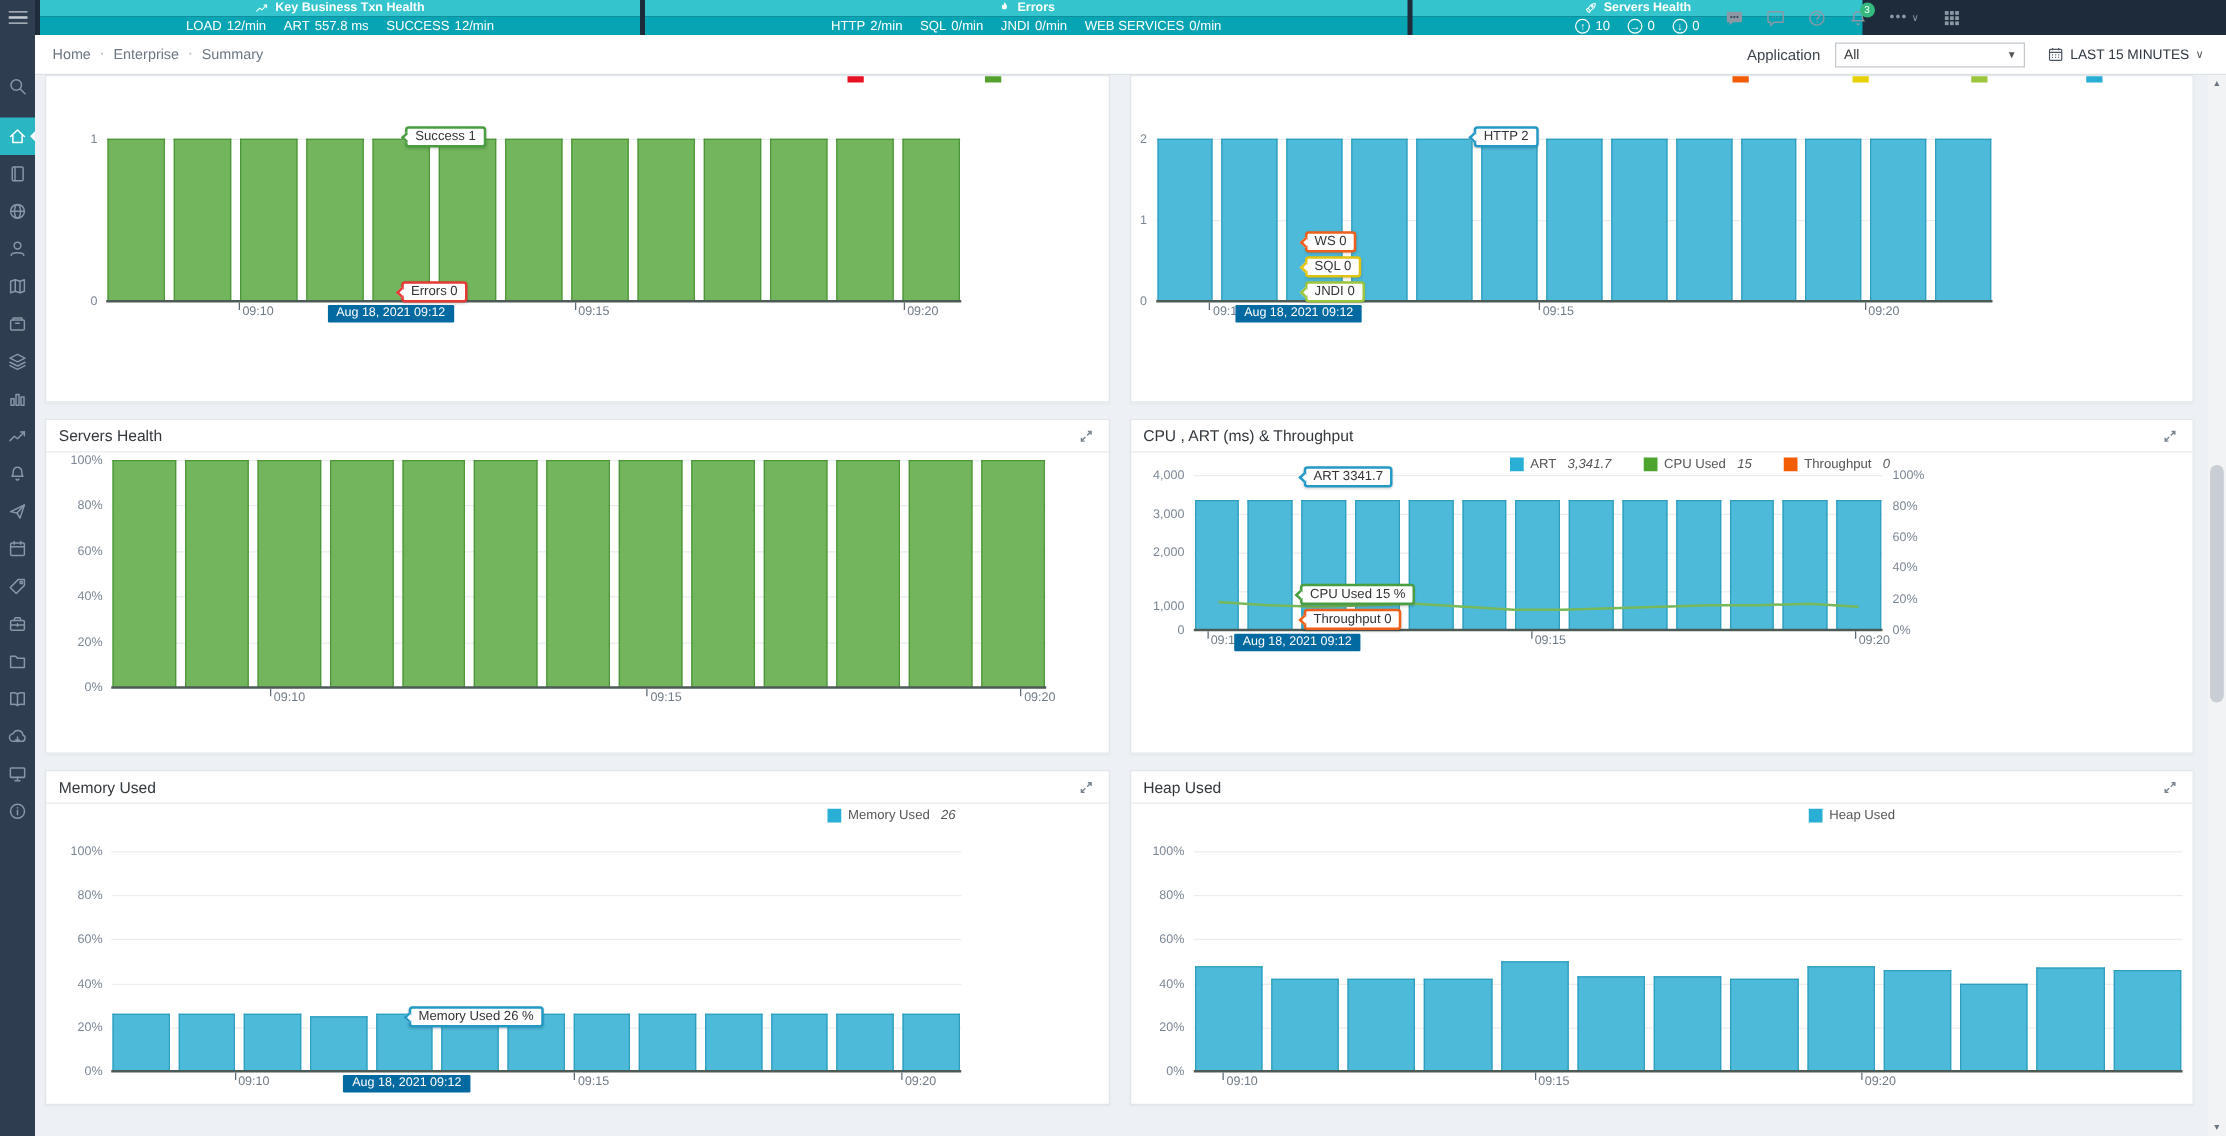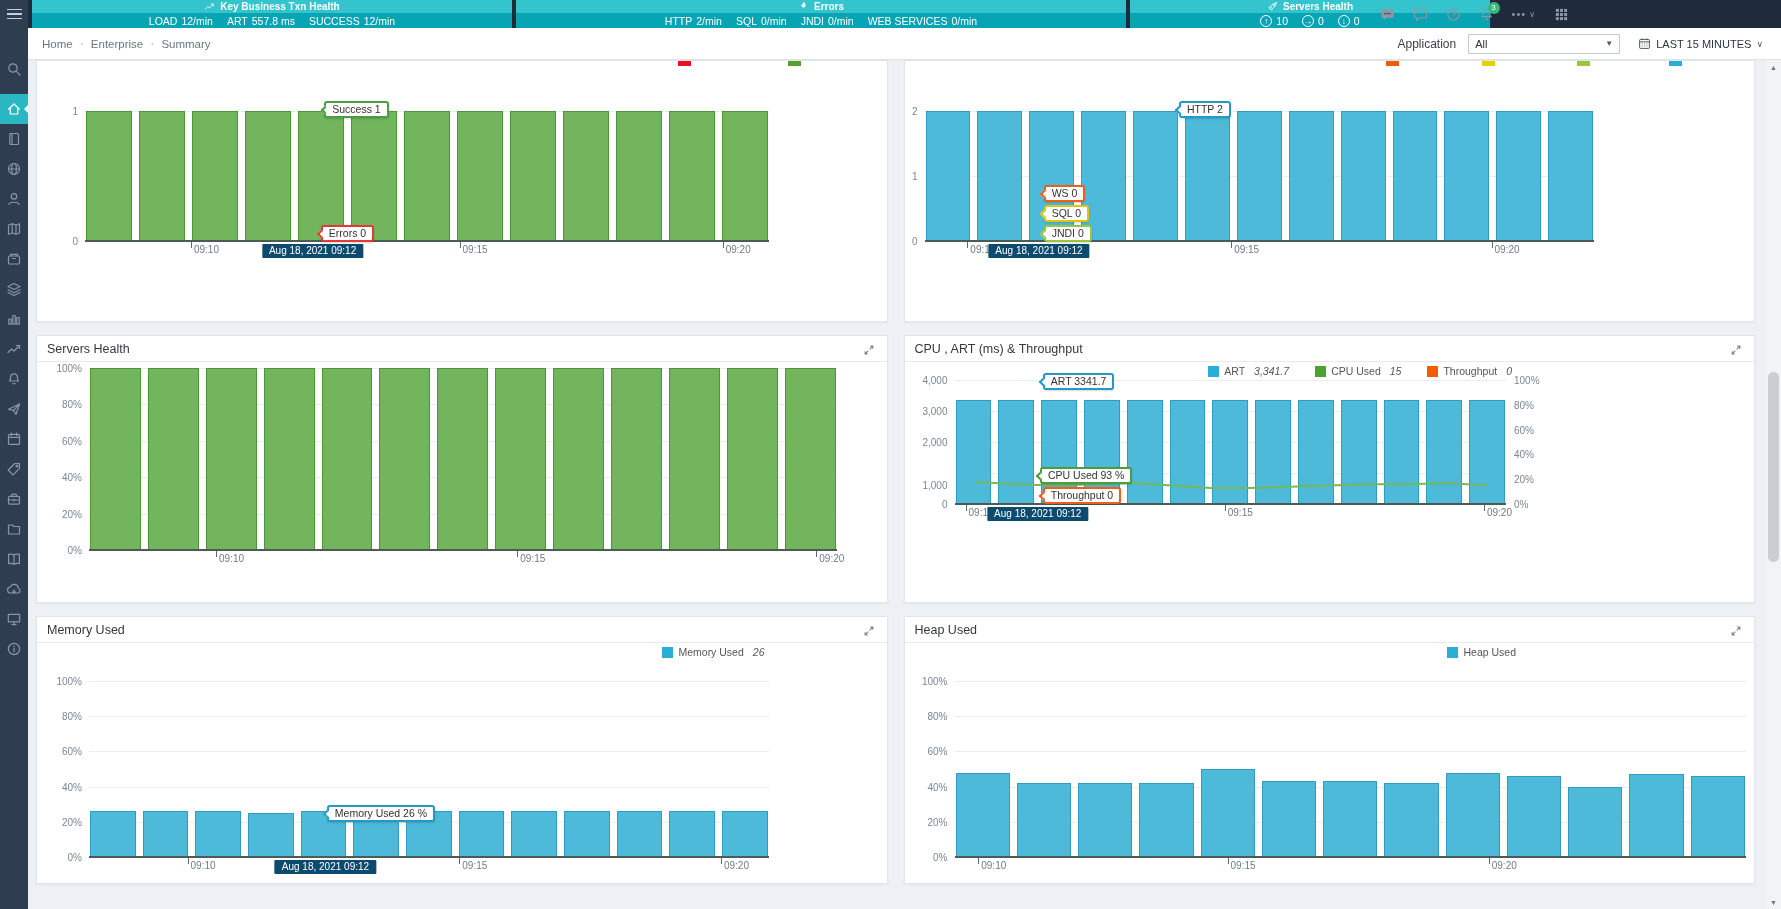--- a/index.html
+++ b/index.html
@@ -74,21 +74,21 @@
   .plot { position:absolute; }
   .gridline { position:absolute; left:0; right:0; height:1px; background:#e9edf0; }
   .baseline { position:absolute; left:0; right:0; bottom:-1px; height:2px; background:#4d5b57; }
   .ylab { position:absolute; font-size:10px; color:#7b8794; text-align:right; }
   .ylab-r { position:absolute; font-size:10px; color:#7b8794; text-align:left; }
   .bars { position:absolute; left:1px; right:1px; top:0; bottom:0; display:flex; align-items:flex-end; gap:7px; }
   .bar { flex:1 1 0; border-style:solid; border-width:1px 1px 0 1px; }
   .lineSvg { position:absolute; left:0; right:0; top:0; bottom:0; width:100%; height:100%; overflow:visible; }
   .xtick { position:absolute; width:1px; height:6px; background:#5d6a75; }
   .xlab { position:absolute; font-size:10px; color:#6f7b86; white-space:nowrap; }
-  .xhl { position:absolute; background:#0c4a6e; color:#fff; font-size:10px; line-height:14px;
+  .xhl { position:absolute; background:#0369a1; color:#fff; font-size:10px; line-height:14px;
     padding:0 7px; white-space:nowrap; transform:translateX(-50%); z-index:4; border-radius:1px; }
   .ann { position:absolute; background:#fefefe; border:2px solid; border-radius:3px; color:#333;
     font-size:10.5px; line-height:13px; padding:0 6px; white-space:nowrap; z-index:5;
     box-shadow:0 1px 2px rgba(0,0,0,.15); }
   .ann-arrow { position:absolute; left:-4.5px; top:50%; width:6px; height:6px; background:#fefefe;
     transform:translateY(-50%) rotate(45deg); border-left:2px solid; border-bottom:2px solid; border-color:inherit; }
   .cutswatch { position:absolute; top:0; width:13px; height:5px; }
 
   
   .scrollbar { position:absolute; right:0; top:60px; width:15px; height:849px; background:#f2f3f5; }
@@ -568,21 +568,21 @@
           </svg>
           <div class="baseline"></div>
           <div class="xtick" style="left: 2%; top: 125px;"></div>
           <div class="xlab" style="left: calc(2% + 3px); top: 127px;">09:10</div>
           <div class="xtick" style="left: 49%; top: 125px;"></div>
           <div class="xlab" style="left: calc(49% + 3px); top: 127px;">09:15</div>
           <div class="xtick" style="left: 96%; top: 125px;"></div>
           <div class="xlab" style="left: calc(96% + 3px); top: 127px;">09:20</div>
           <div class="xhl" style="left: 15.1%; top: 127px;">Aug 18, 2021 09:12</div>
           <div class="ann" style="left: 16%; top: -7px; border-color: rgb(36, 153, 198);"><span class="ann-arrow" style="border-color: rgb(36, 153, 198);"></span><span>ART 3341.7</span></div>
-          <div class="ann" style="left: 15.5%; top: 87px; border-color: rgb(74, 158, 66);"><span class="ann-arrow" style="border-color: rgb(74, 158, 66);"></span><span>CPU Used 93 %</span></div>
+          <div class="ann" style="left: 15.5%; top: 87px; border-color: rgb(74, 158, 66);"><span class="ann-arrow" style="border-color: rgb(74, 158, 66);"></span><span>CPU Used 15 %</span></div>
           <div class="ann" style="left: 16%; top: 107px; border-color: rgb(237, 95, 27);"><span class="ann-arrow" style="border-color: rgb(237, 95, 27);"></span><span>Throughput 0</span></div>
         </div>
       </div>
   </section>
 
   <section class="panel">
     <div class="panel-head">
       <h3 class="panel-title">Memory Used</h3>
       <span class="expand-btn"><svg viewBox="0 0 14 14" fill="none" stroke="currentColor" stroke-width="1.3">
             <path d="M8.5 2.5h3v3M11.5 2.5 7.8 6.2M5.5 11.5h-3v-3M2.5 11.5l3.7-3.7"></path>

